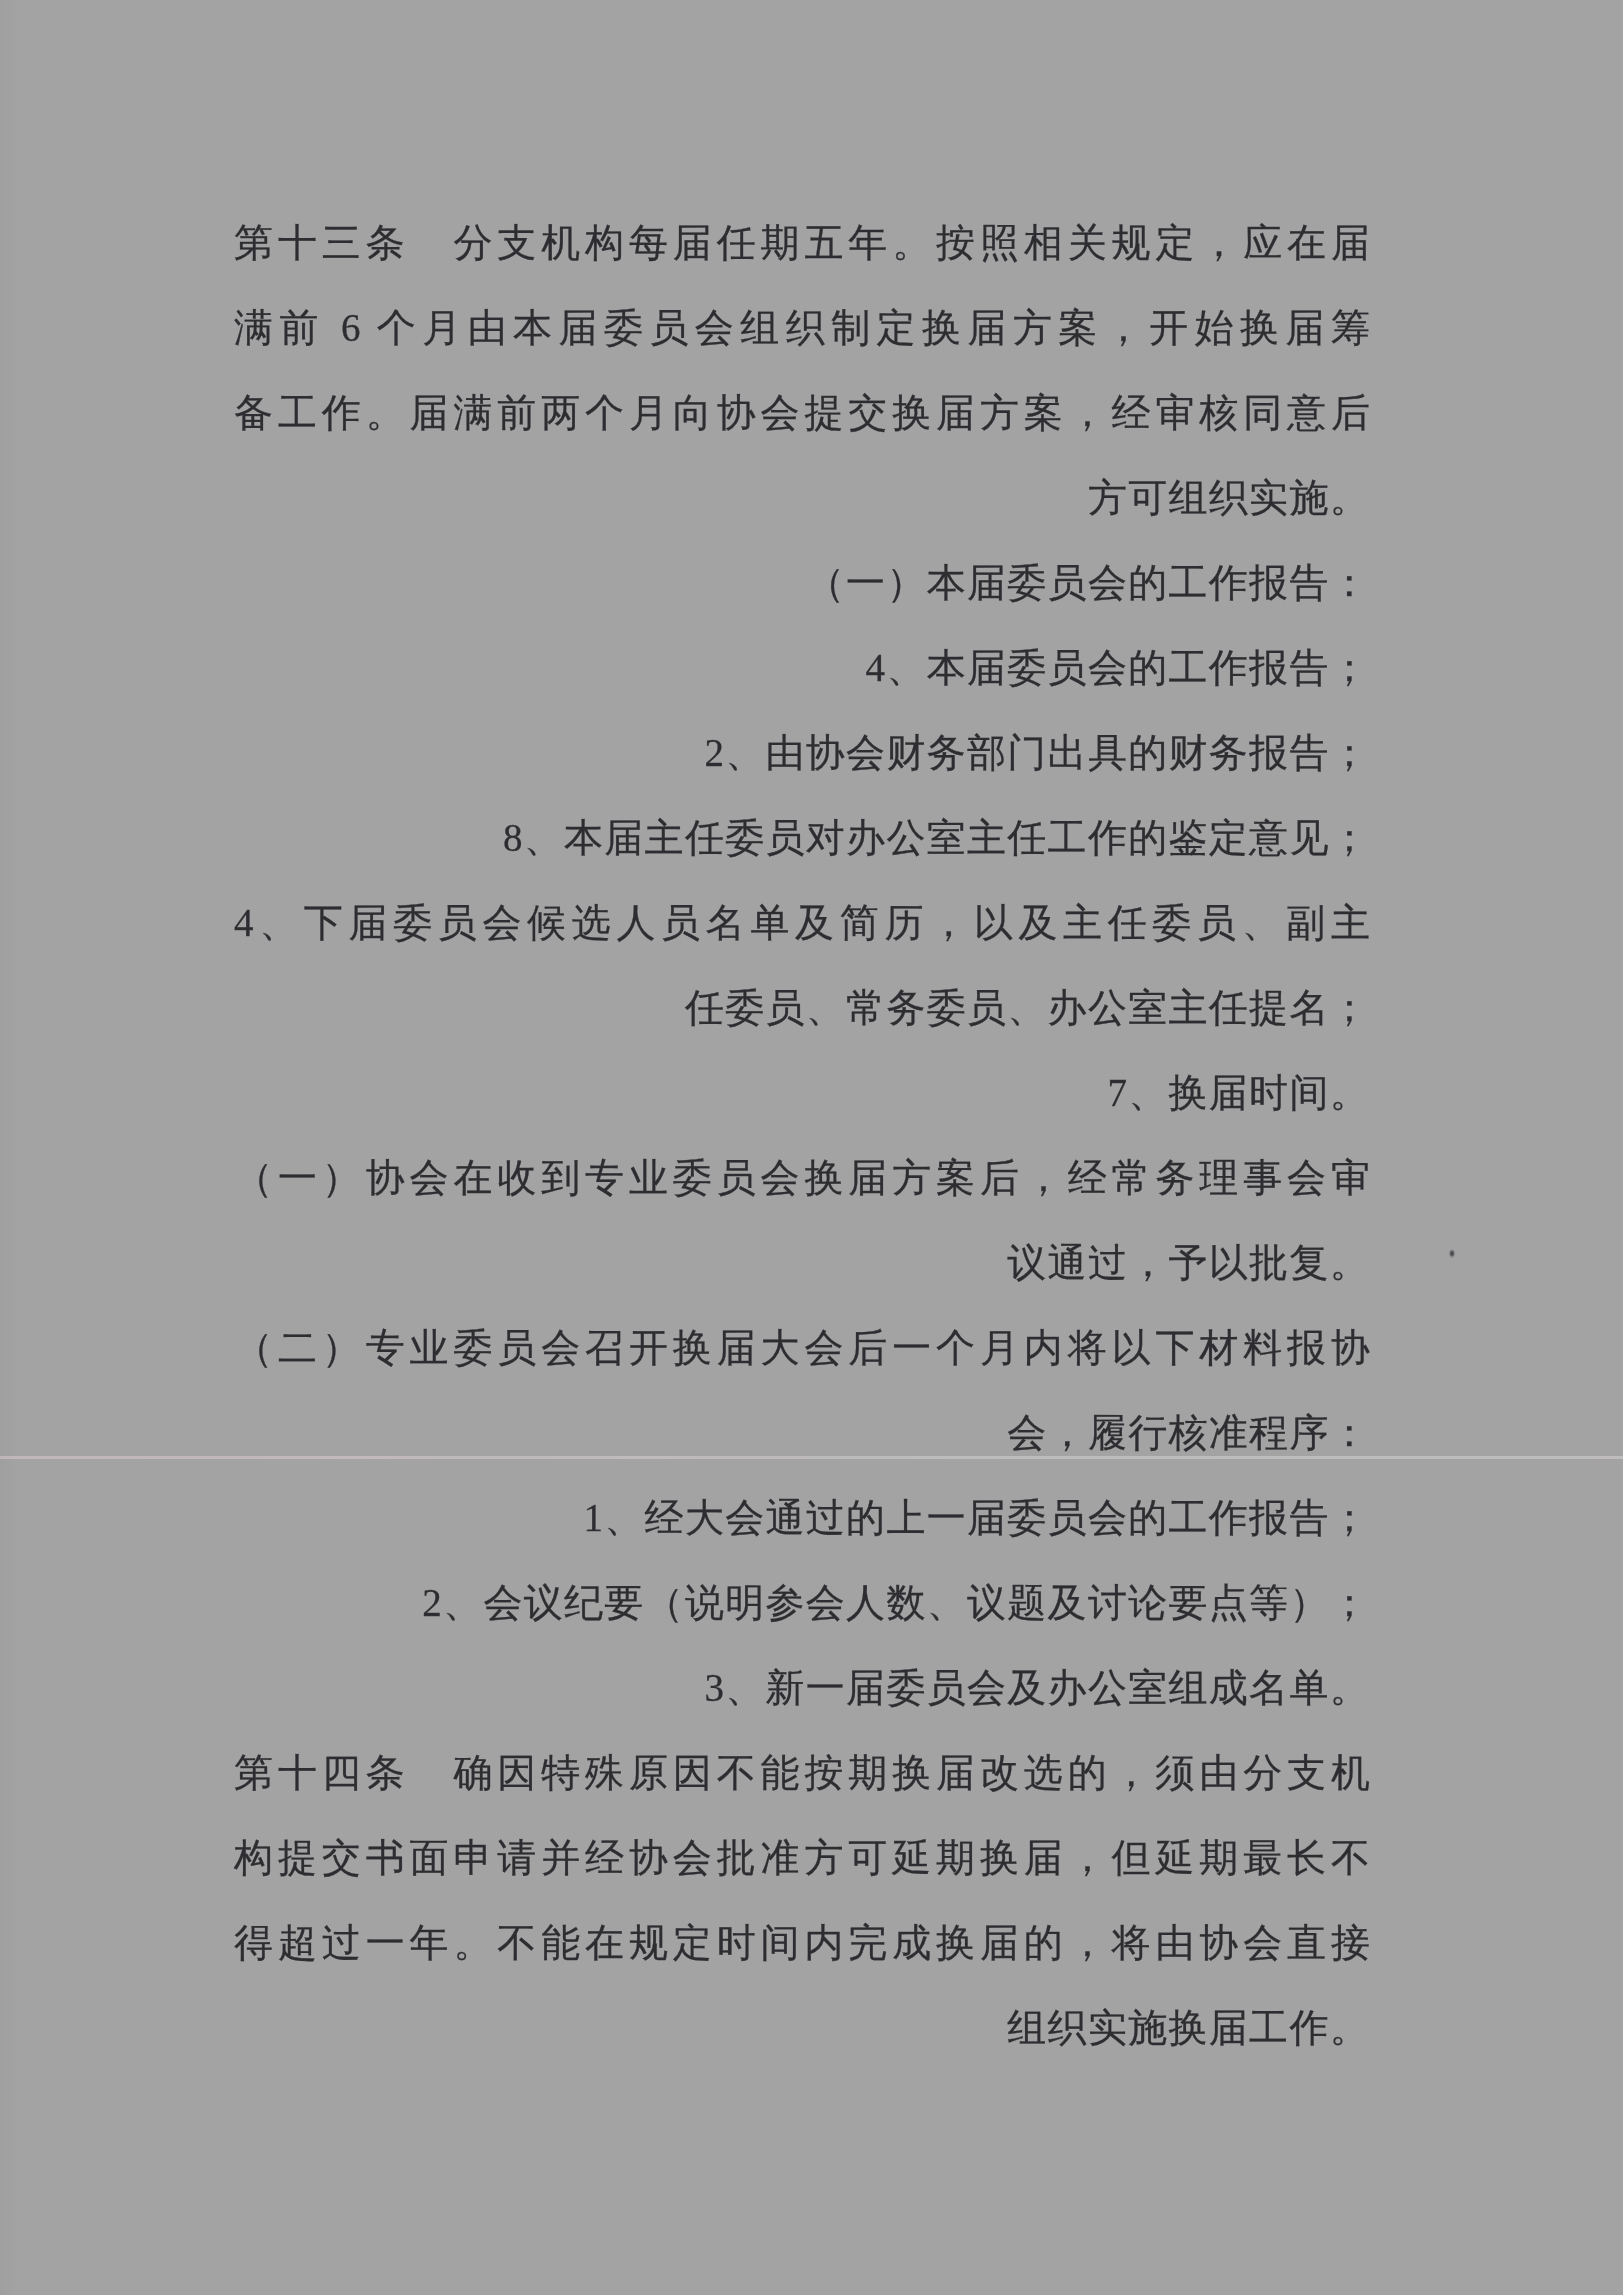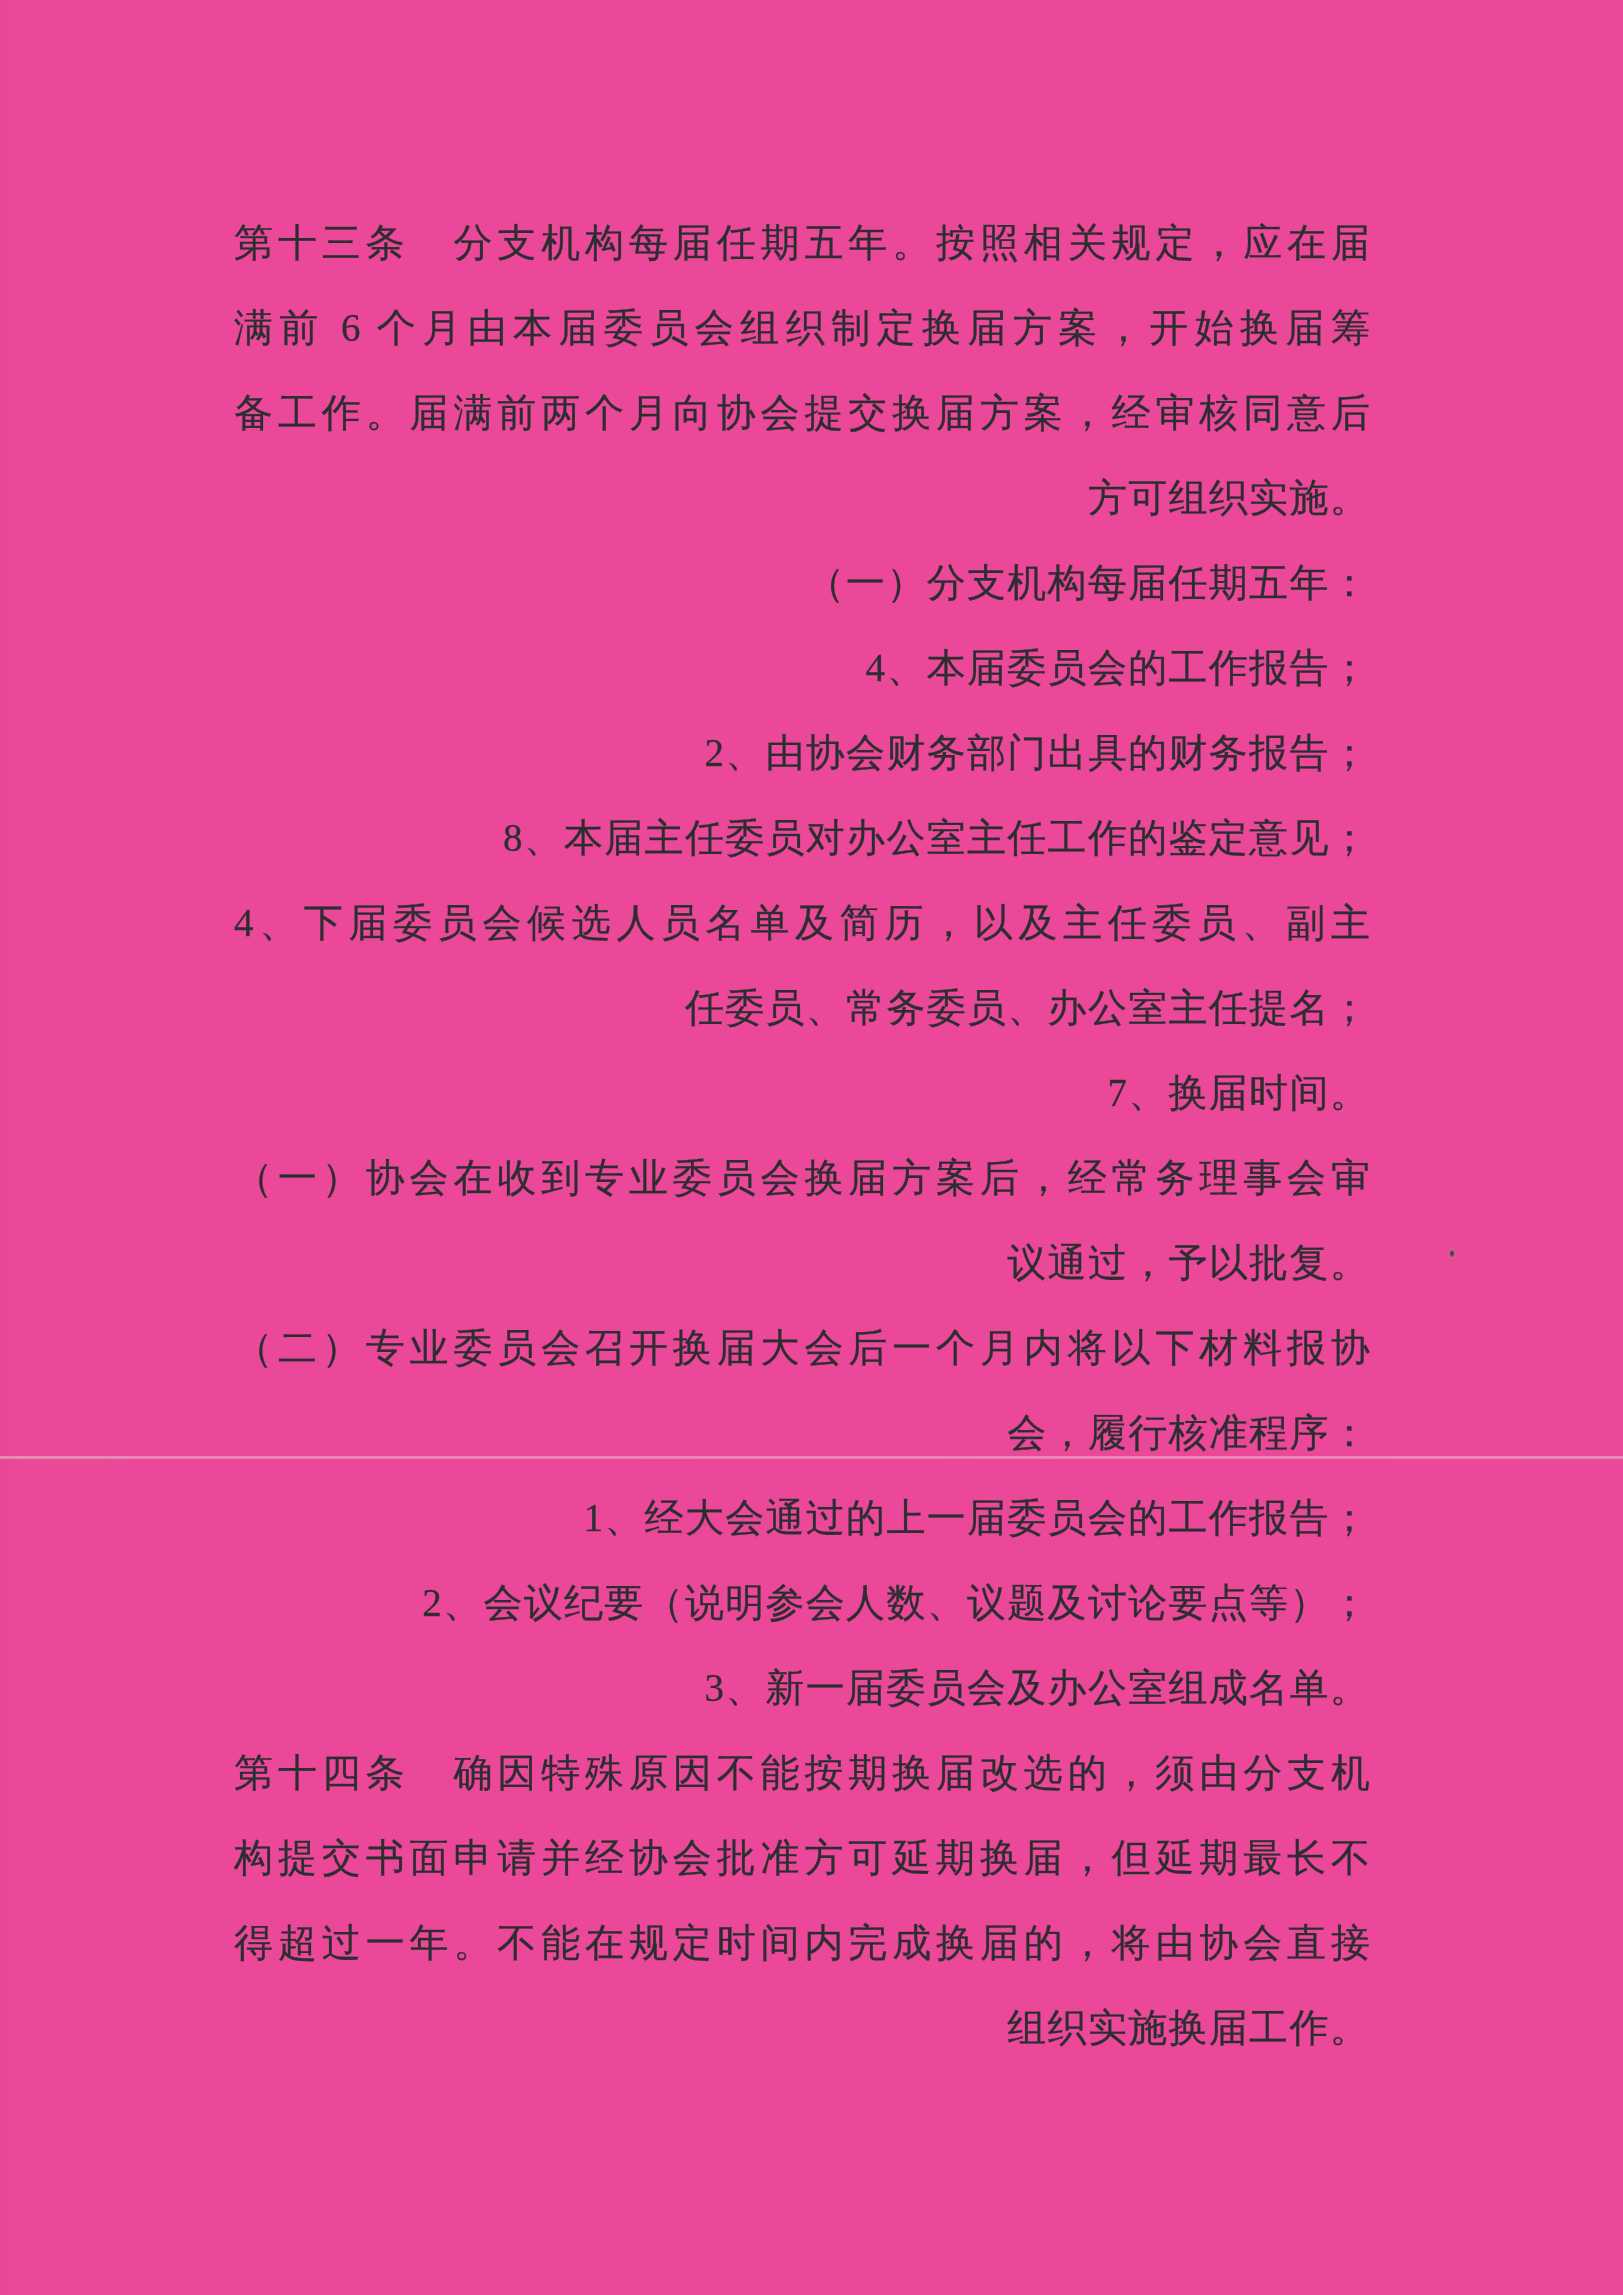--- a/index.html
+++ b/index.html
@@ -5,21 +5,21 @@
   html, body {
     margin: 0;
     padding: 0;
     background: #e8e8e8;
   }
   .page {
     position: relative;
     width: 1624px;
     height: 2295px;
     margin: 0 auto;
-    background: #ec4899;
+    background: #a3a3a3;
     overflow: hidden;
     color: #2d2c30;
     font-family: "Liberation Serif", "DejaVu Serif", serif;
   }
   
   .page::before {
     content: "";
     position: absolute;
     left: 0; top: 0; bottom: 0;
     width: 19.6px;
@@ -79,21 +79,21 @@
   <div class="text-block">
 
       <div class="text-line justify">第十三条　分支机构每届任期五年。按照相关规定，应在届</div>
 
       <div class="text-line justify">满前 6 个月由本届委员会组织制定换届方案，开始换届筹</div>
 
       <div class="text-line justify">备工作。届满前两个月向协会提交换届方案，经审核同意后</div>
 
       <div class="text-line">方可组织实施。</div>
 
-      <div class="text-line">（一）分支机构每届任期五年：</div>
+      <div class="text-line">（一）本届委员会的工作报告：</div>
 
       <div class="text-line">4、本届委员会的工作报告；</div>
 
       <div class="text-line">2、由协会财务部门出具的财务报告；</div>
 
       <div class="text-line">8、本届主任委员对办公室主任工作的鉴定意见；</div>
 
       <div class="text-line justify">4、下届委员会候选人员名单及简历，以及主任委员、副主</div>
 
       <div class="text-line">任委员、常务委员、办公室主任提名；</div>

